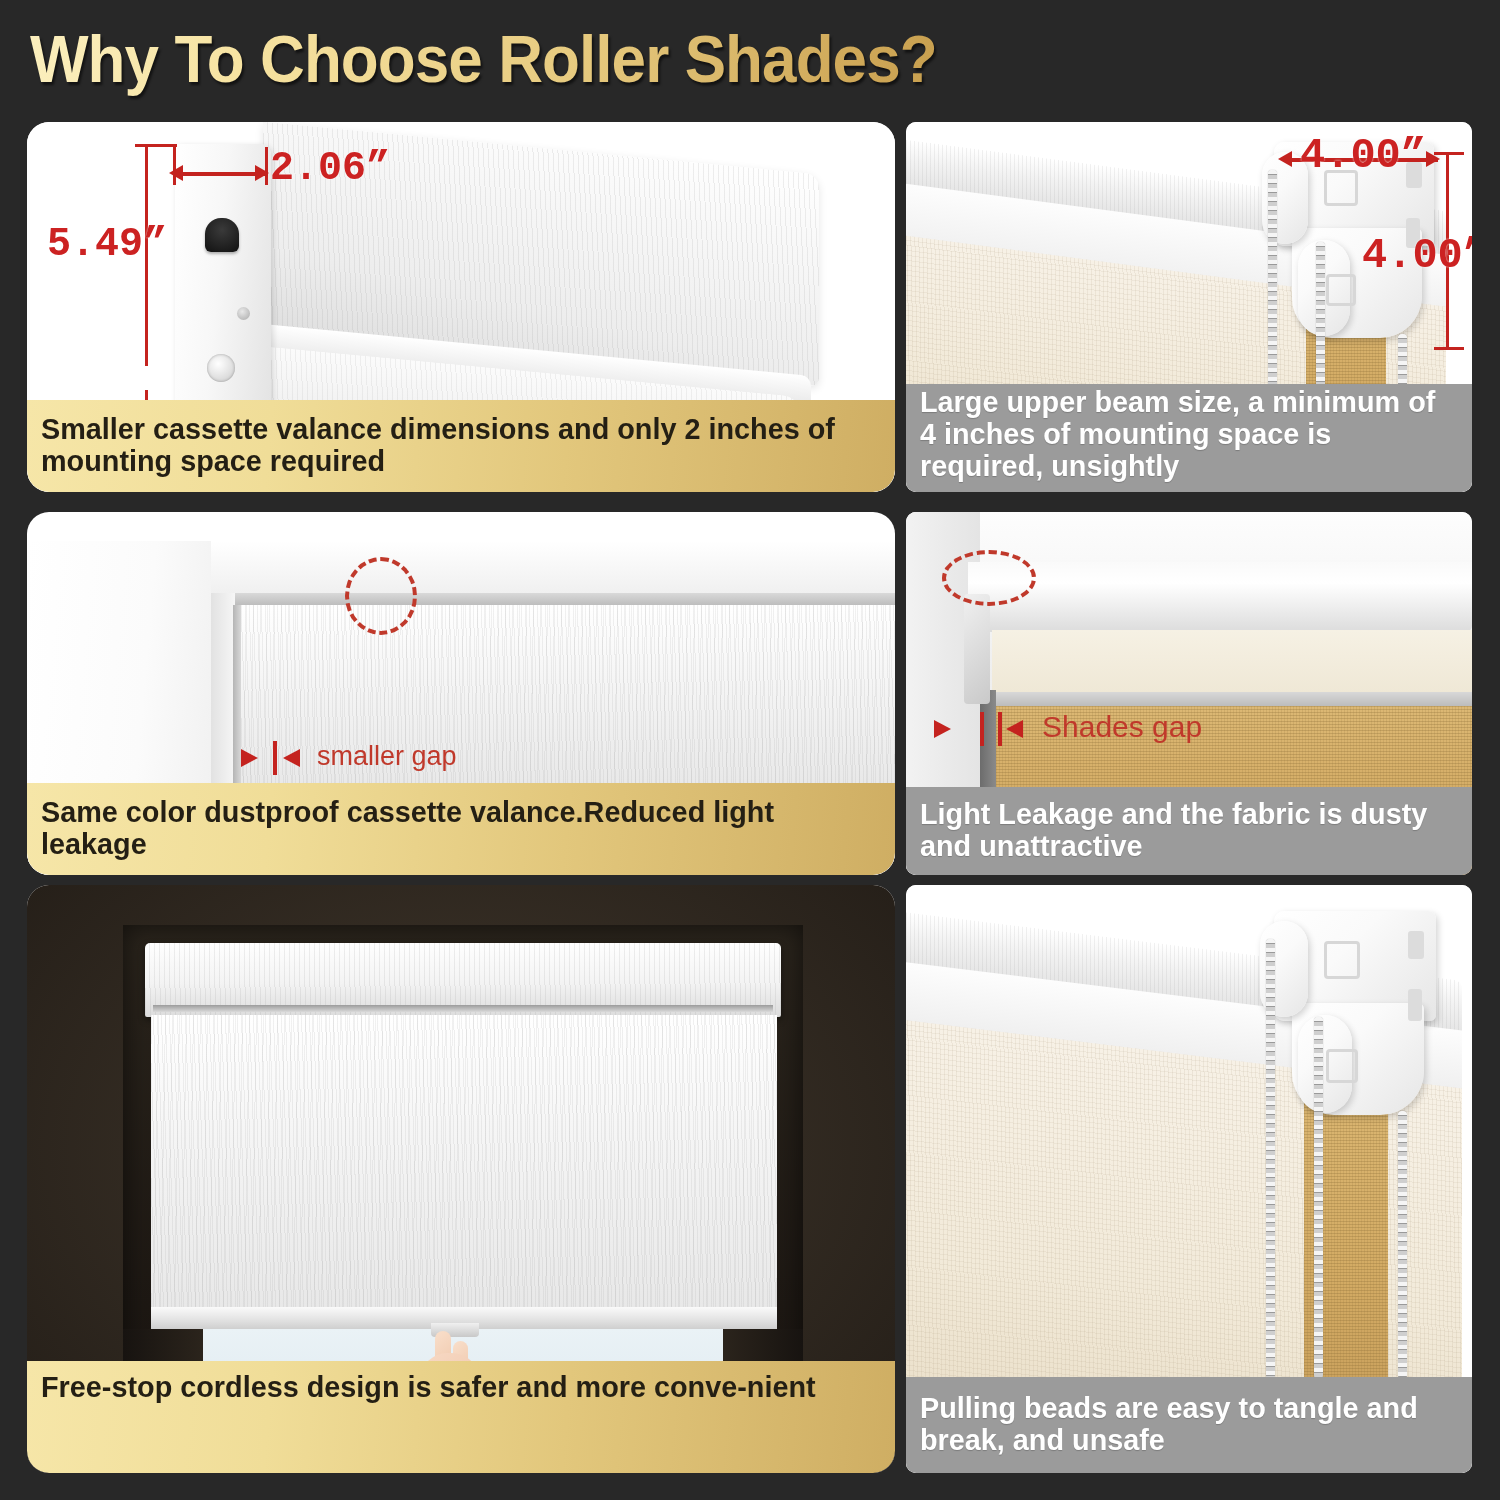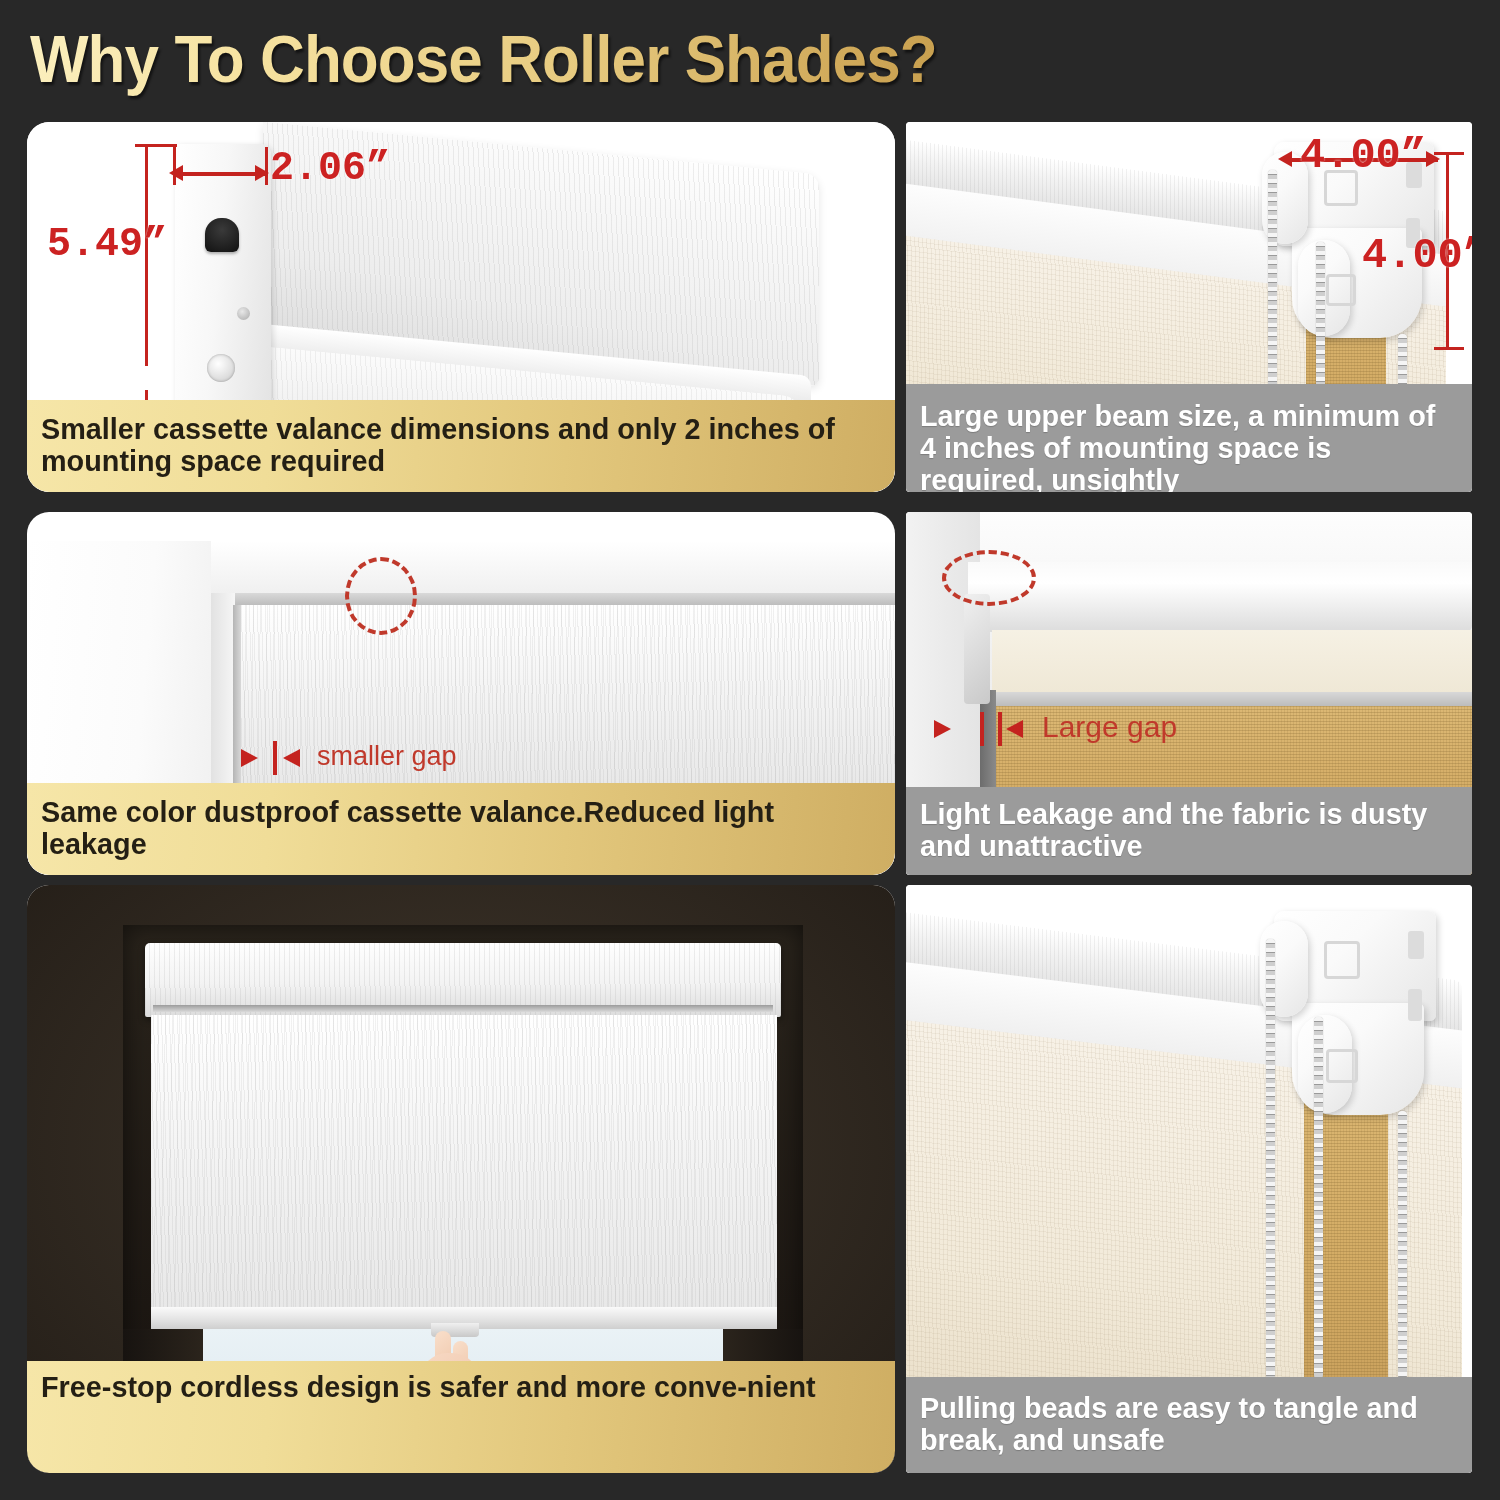--- a/index.html
+++ b/index.html
@@ -28,21 +28,21 @@
     background-clip:text;
     color:transparent;
     -webkit-text-fill-color:transparent;
     text-shadow:none;
     filter:drop-shadow(2px 3px 1px rgba(0,0,0,0.55));
   }
 
   
   .panel { position:absolute; overflow:hidden; background:#fff; }
   .panel.left  { left:27px;  width:868px; border-radius:22px; }
-  .panel.right { left:906px; width:566px; border-radius:4px; }
+  .panel.right { left:906px; width:566px; border-radius:10px; }
 
   .row1 { top:122px; height:370px; }
   .row2 { top:512px; height:363px; }
   .row3 { top:885px; height:588px; }
 
   .photo { position:absolute; left:0; right:0; top:0; overflow:hidden; }
 
   
   .caption {
     position:absolute; left:0; right:0; bottom:0;
@@ -309,21 +309,21 @@
     <div class="arrow-l" style="left:372px; top:29px; border-right-width:14px; border-top-width:8px; border-bottom-width:8px;"></div>
     <div class="arrow-r" style="left:520px; top:29px; border-left-width:14px; border-top-width:8px; border-bottom-width:8px;"></div>
     <div class="dimtxt" style="left:394px; top:10px; font-size:42px;">4.00”</div>
 
     <div class="dimline" style="left:540px; top:32px; width:3px; height:196px;"></div>
     <div class="dimline" style="left:528px; top:30px; width:30px; height:3px;"></div>
     <div class="dimline" style="left:528px; top:225px; width:30px; height:3px;"></div>
     <div class="dimtxt" style="left:456px; top:110px; font-size:42px;">4.00”</div>
   </div>
 
-  <div class="caption gray" style="height:108px; align-items:flex-start; padding-top:16px;">
+  <div class="caption gray" style="height:108px; align-items:flex-start; padding-top:2px;">
     <span>Large upper beam size, a minimum of 4 inches of mounting space is required, unsightly</span>
   </div>
 </div>
 
 <div class="panel left row2">
   <div class="photo" style="height:100%;margin-top:29px;">
     <div class="grey-bg"></div>
     <div class="p3-frame-l"></div>
     <div class="p3-frame-edge"></div>
     <div class="p3-top"></div>
@@ -356,21 +356,21 @@
     <div class="p4-tan fab-tan"></div>
     <div class="p4-dark"></div>
     <div class="p4-bkt"></div>
 
     <div class="dashcircle" style="left:36px; top:38px; width:94px; height:56px; border-width:4px;"></div>
 
     <div class="dimline" style="left:74px; top:200px; width:4px; height:34px;"></div>
     <div class="dimline" style="left:92px; top:200px; width:4px; height:34px;"></div>
     <div class="arrow-r" style="left:28px; top:208px;"></div>
     <div class="arrow-l" style="left:100px; top:208px;"></div>
-    <div class="gaptxt" style="left:136px; top:198px; font-size:30px;">Large gap</div>
+    <div class="gaptxt" style="left:136px; top:198px; font-size:30px;">Shades gap</div>
   </div>
 
   <div class="caption gray" style="height:88px;">
     <span>Light Leakage and the fabric is dusty and unattractive</span>
   </div>
 </div>
 
 <div class="panel left row3">
   <div class="photo" style="height:100%;">
     <div class="p5-room"></div>

